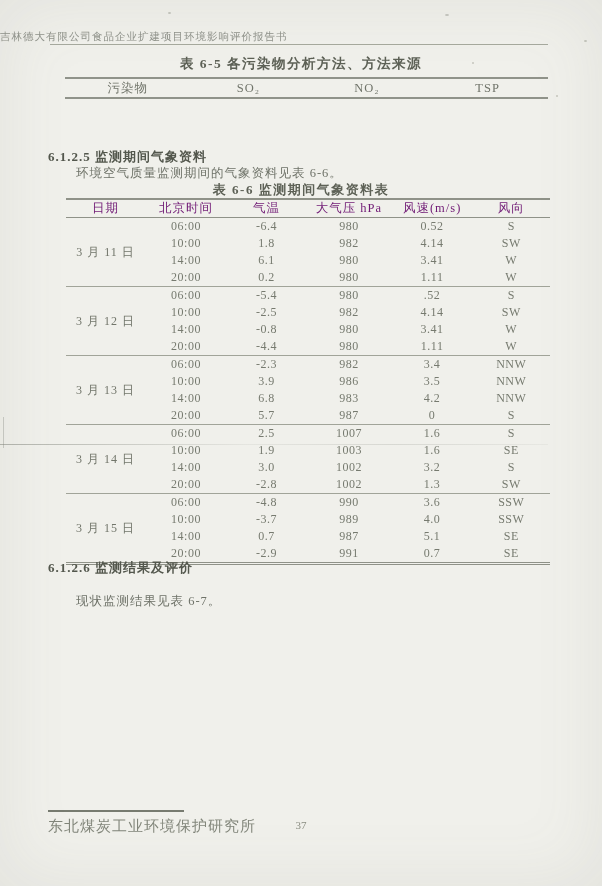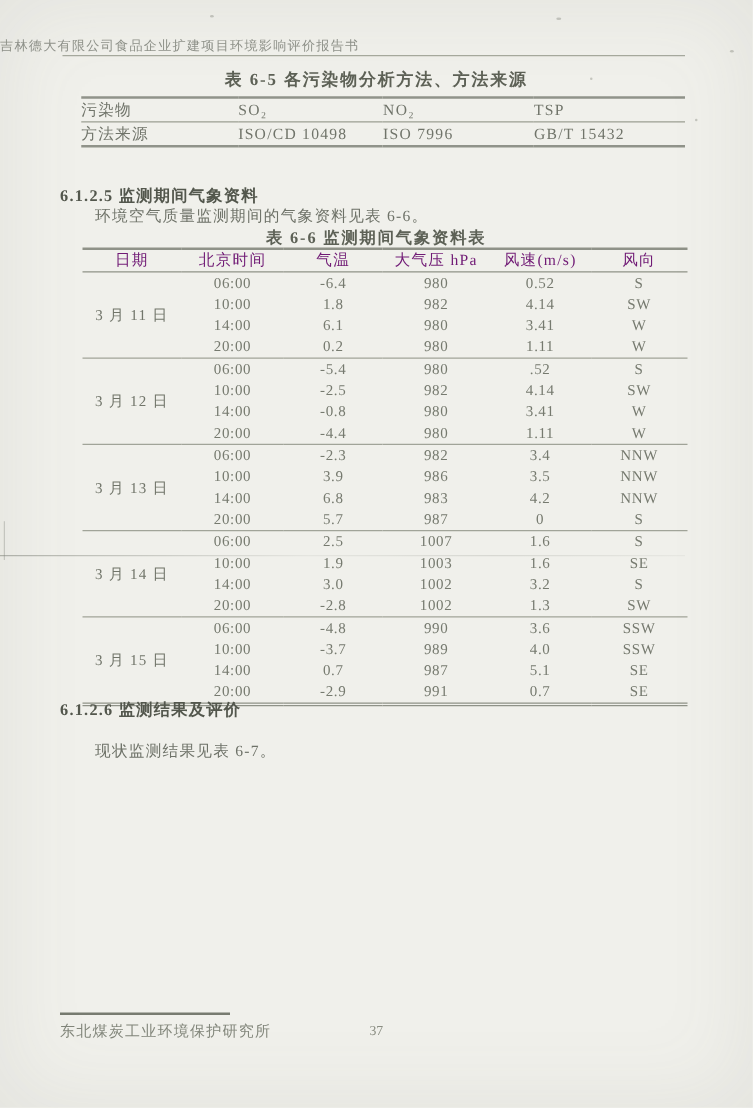--- a/index.html
+++ b/index.html
@@ -31,21 +31,21 @@
   .t65-title{ top:55px; font-size:13.5px; }
   .t66-title{ top:181px; font-size:13px; }
 
   table{ border-collapse:collapse; table-layout:fixed; }
 
   .t65{
     position:absolute; top:77px; left:65px; width:483px;
     font-size:12.5px; color:#70746a; letter-spacing:1px;
     border-top:2px solid #90938a; border-bottom:2px solid #90938a;
   }
-  .t65 td{ height:18px; line-height:18px; padding:0; }
+  .t65 td{ text-align:center; height:18px; line-height:18px; padding:0; }
   .t65 tr:first-child{ border-bottom:1px solid #9b9e93; }
 
   .t66{
     position:absolute; top:198px; left:66px; width:484px;
     font-size:12px; color:#767a6f; letter-spacing:0.5px;
     border-top:2px solid #8f9288; border-bottom:3px double #8f9288;
   }
   .t66 thead tr{ border-bottom:1px solid #8f9288; }
   .t66 th{
     font-weight:normal; font-size:12.5px; color:#701a75;
@@ -68,21 +68,21 @@
     color:#6e7268;
   }
   .p1{ top:165px; }
   .p2{ top:593px; }
 
   .footer-rule{
     position:absolute; top:810px; left:48px; width:136px; height:2px;
     background:#777b70;
   }
   .footer-org{
-    position:absolute; top:817px; left:48px; font-size:12px;
+    position:absolute; top:817px; left:48px; font-size:15px;
     letter-spacing:1px; color:#82867b;
   }
   .footer-page{
     position:absolute; top:819px; left:0; width:602px; text-align:center;
     font-size:11px; color:#8a8d82;
   }
 
   
   .artifact-hline{
     position:absolute; top:444px; left:0; width:548px; height:1px;
@@ -118,26 +118,20 @@
       <col style="width:24%">
       <col style="width:25%">
       <col style="width:25%">
     </colgroup>
   <tbody>
       <tr>
     <td>污染物</td>
     <td>SO₂</td>
     <td>NO₂</td>
     <td>TSP</td>
-  </tr>
-  <tr>
-    <td>方法来源</td>
-    <td>ISO/CD 10498</td>
-    <td>ISO 7996</td>
-    <td>GB/T 15432</td>
   </tr>
 </tbody>
   </table>
 
 <div class="h1 h-6125">6.1.2.5 监测期间气象资料</div>
 <div class="para p1">环境空气质量监测期间的气象资料见表 6-6。</div>
 
 <div class="tbl-title t66-title">表 6-6 监测期间气象资料表</div>
 
 <table class="t66">

